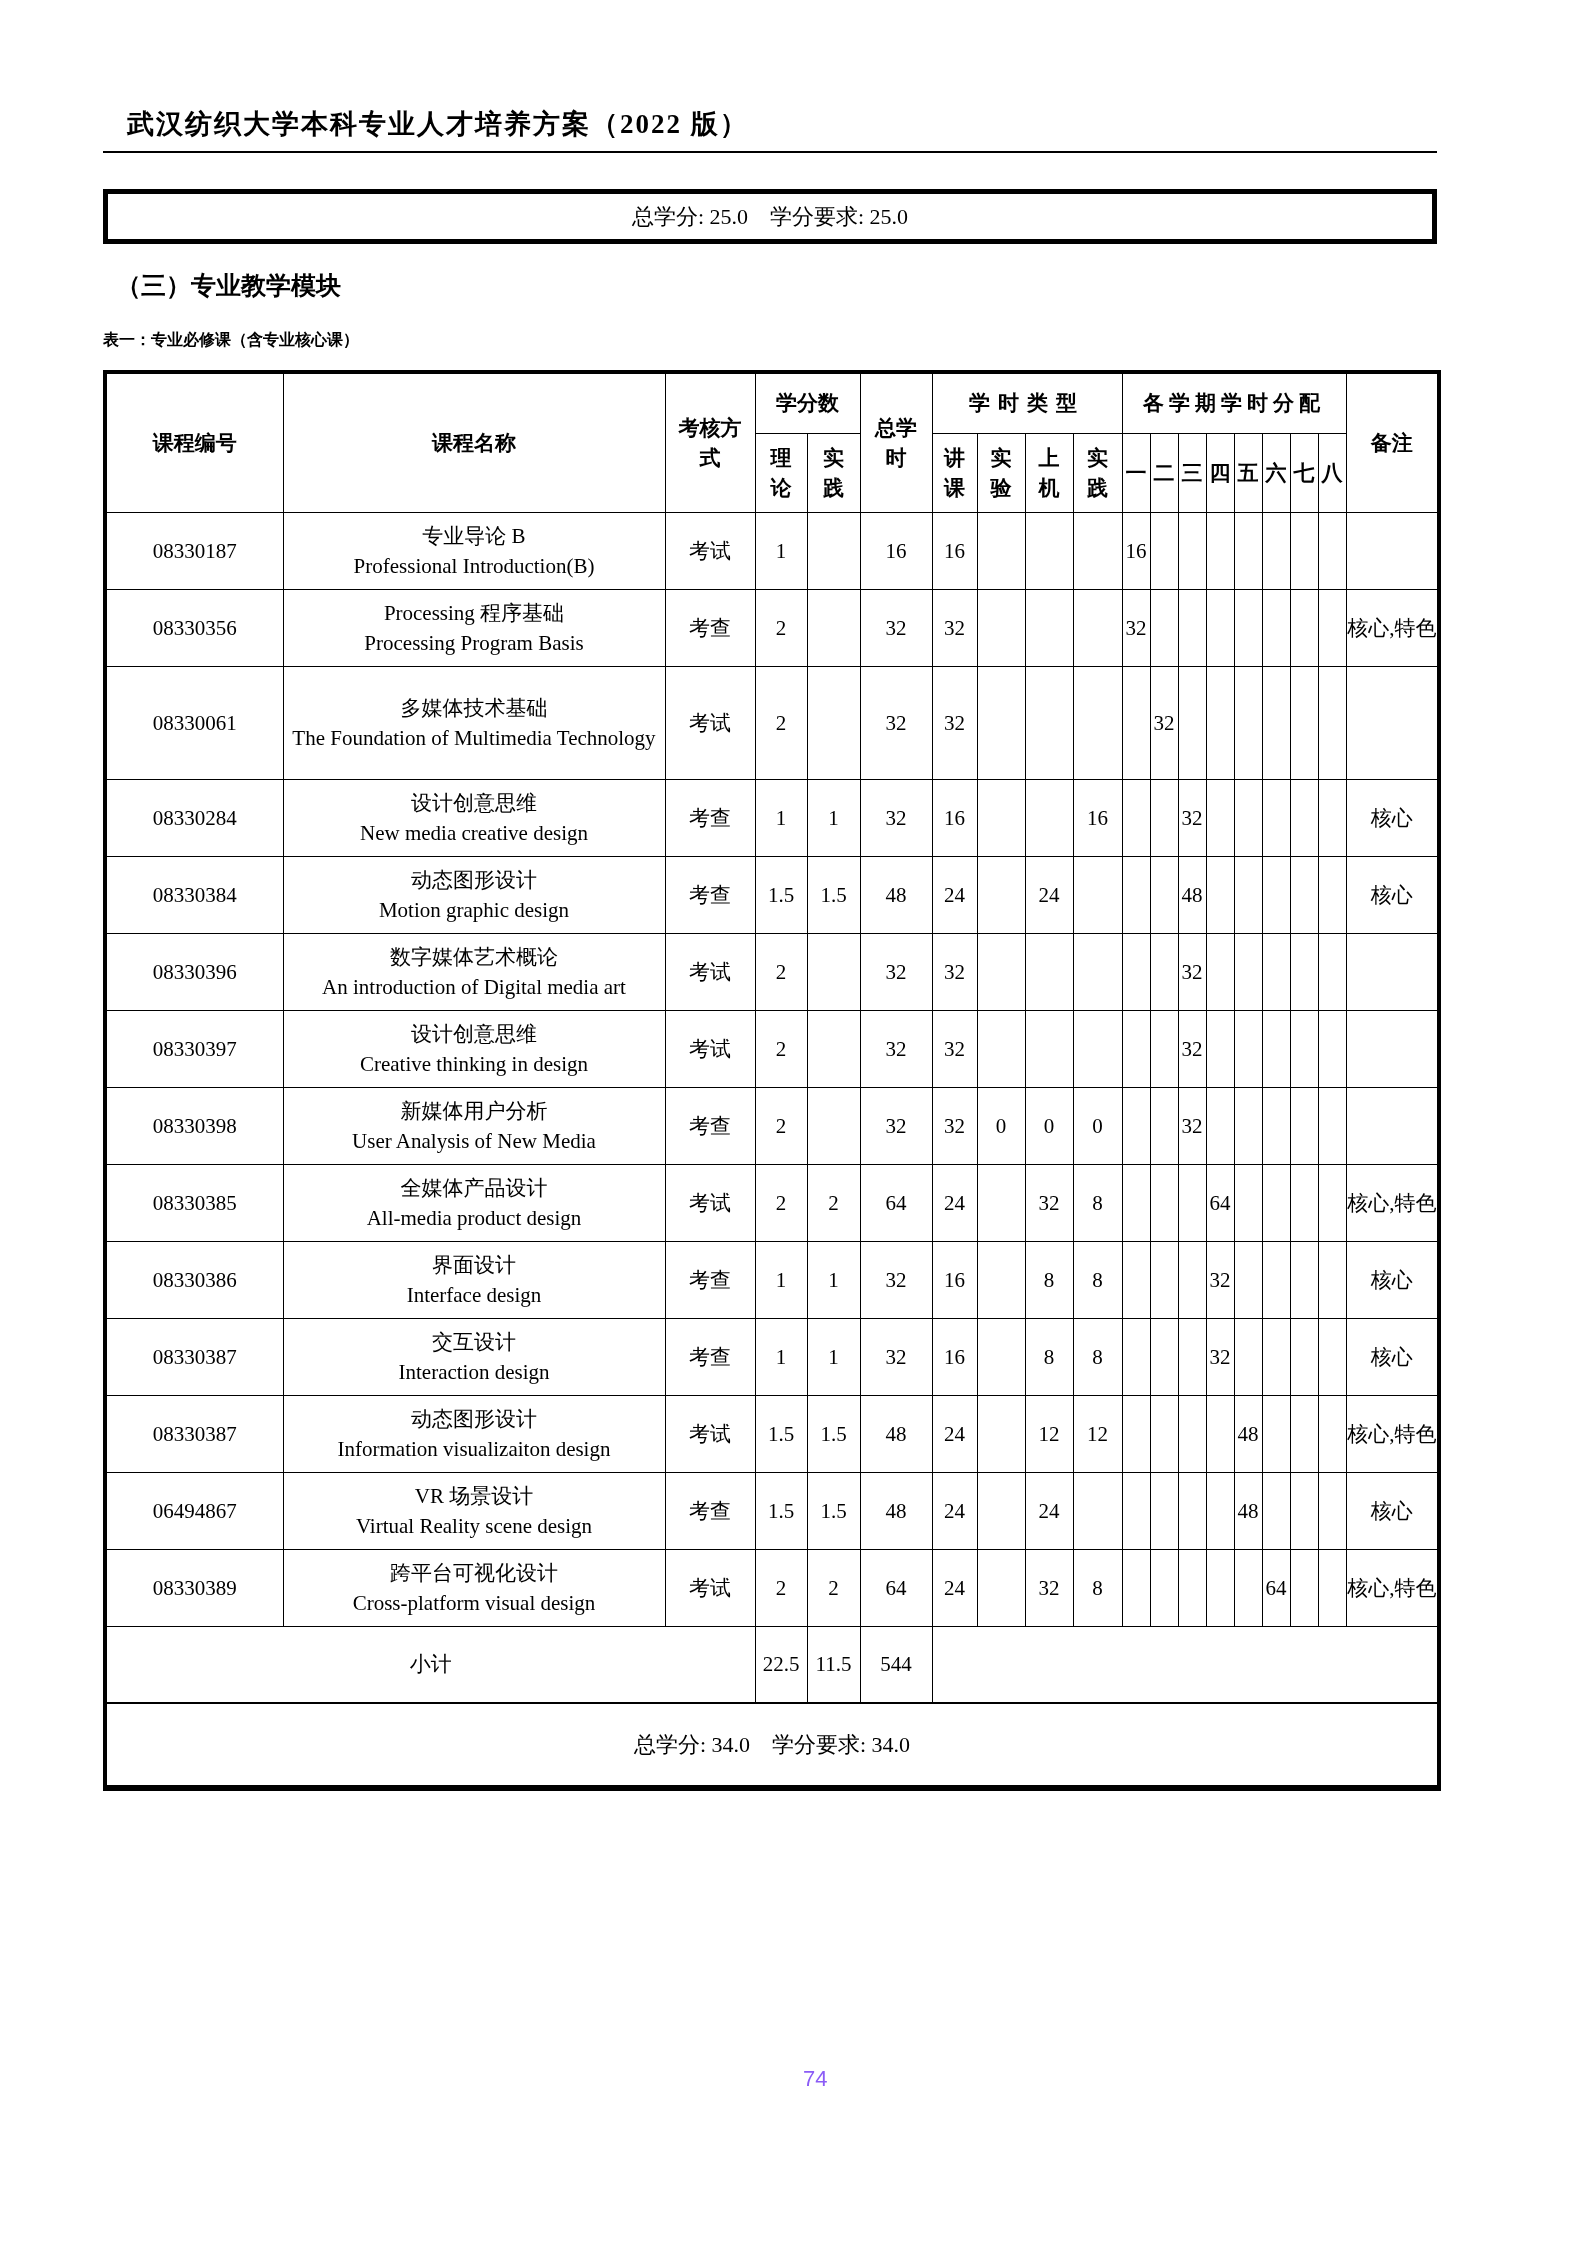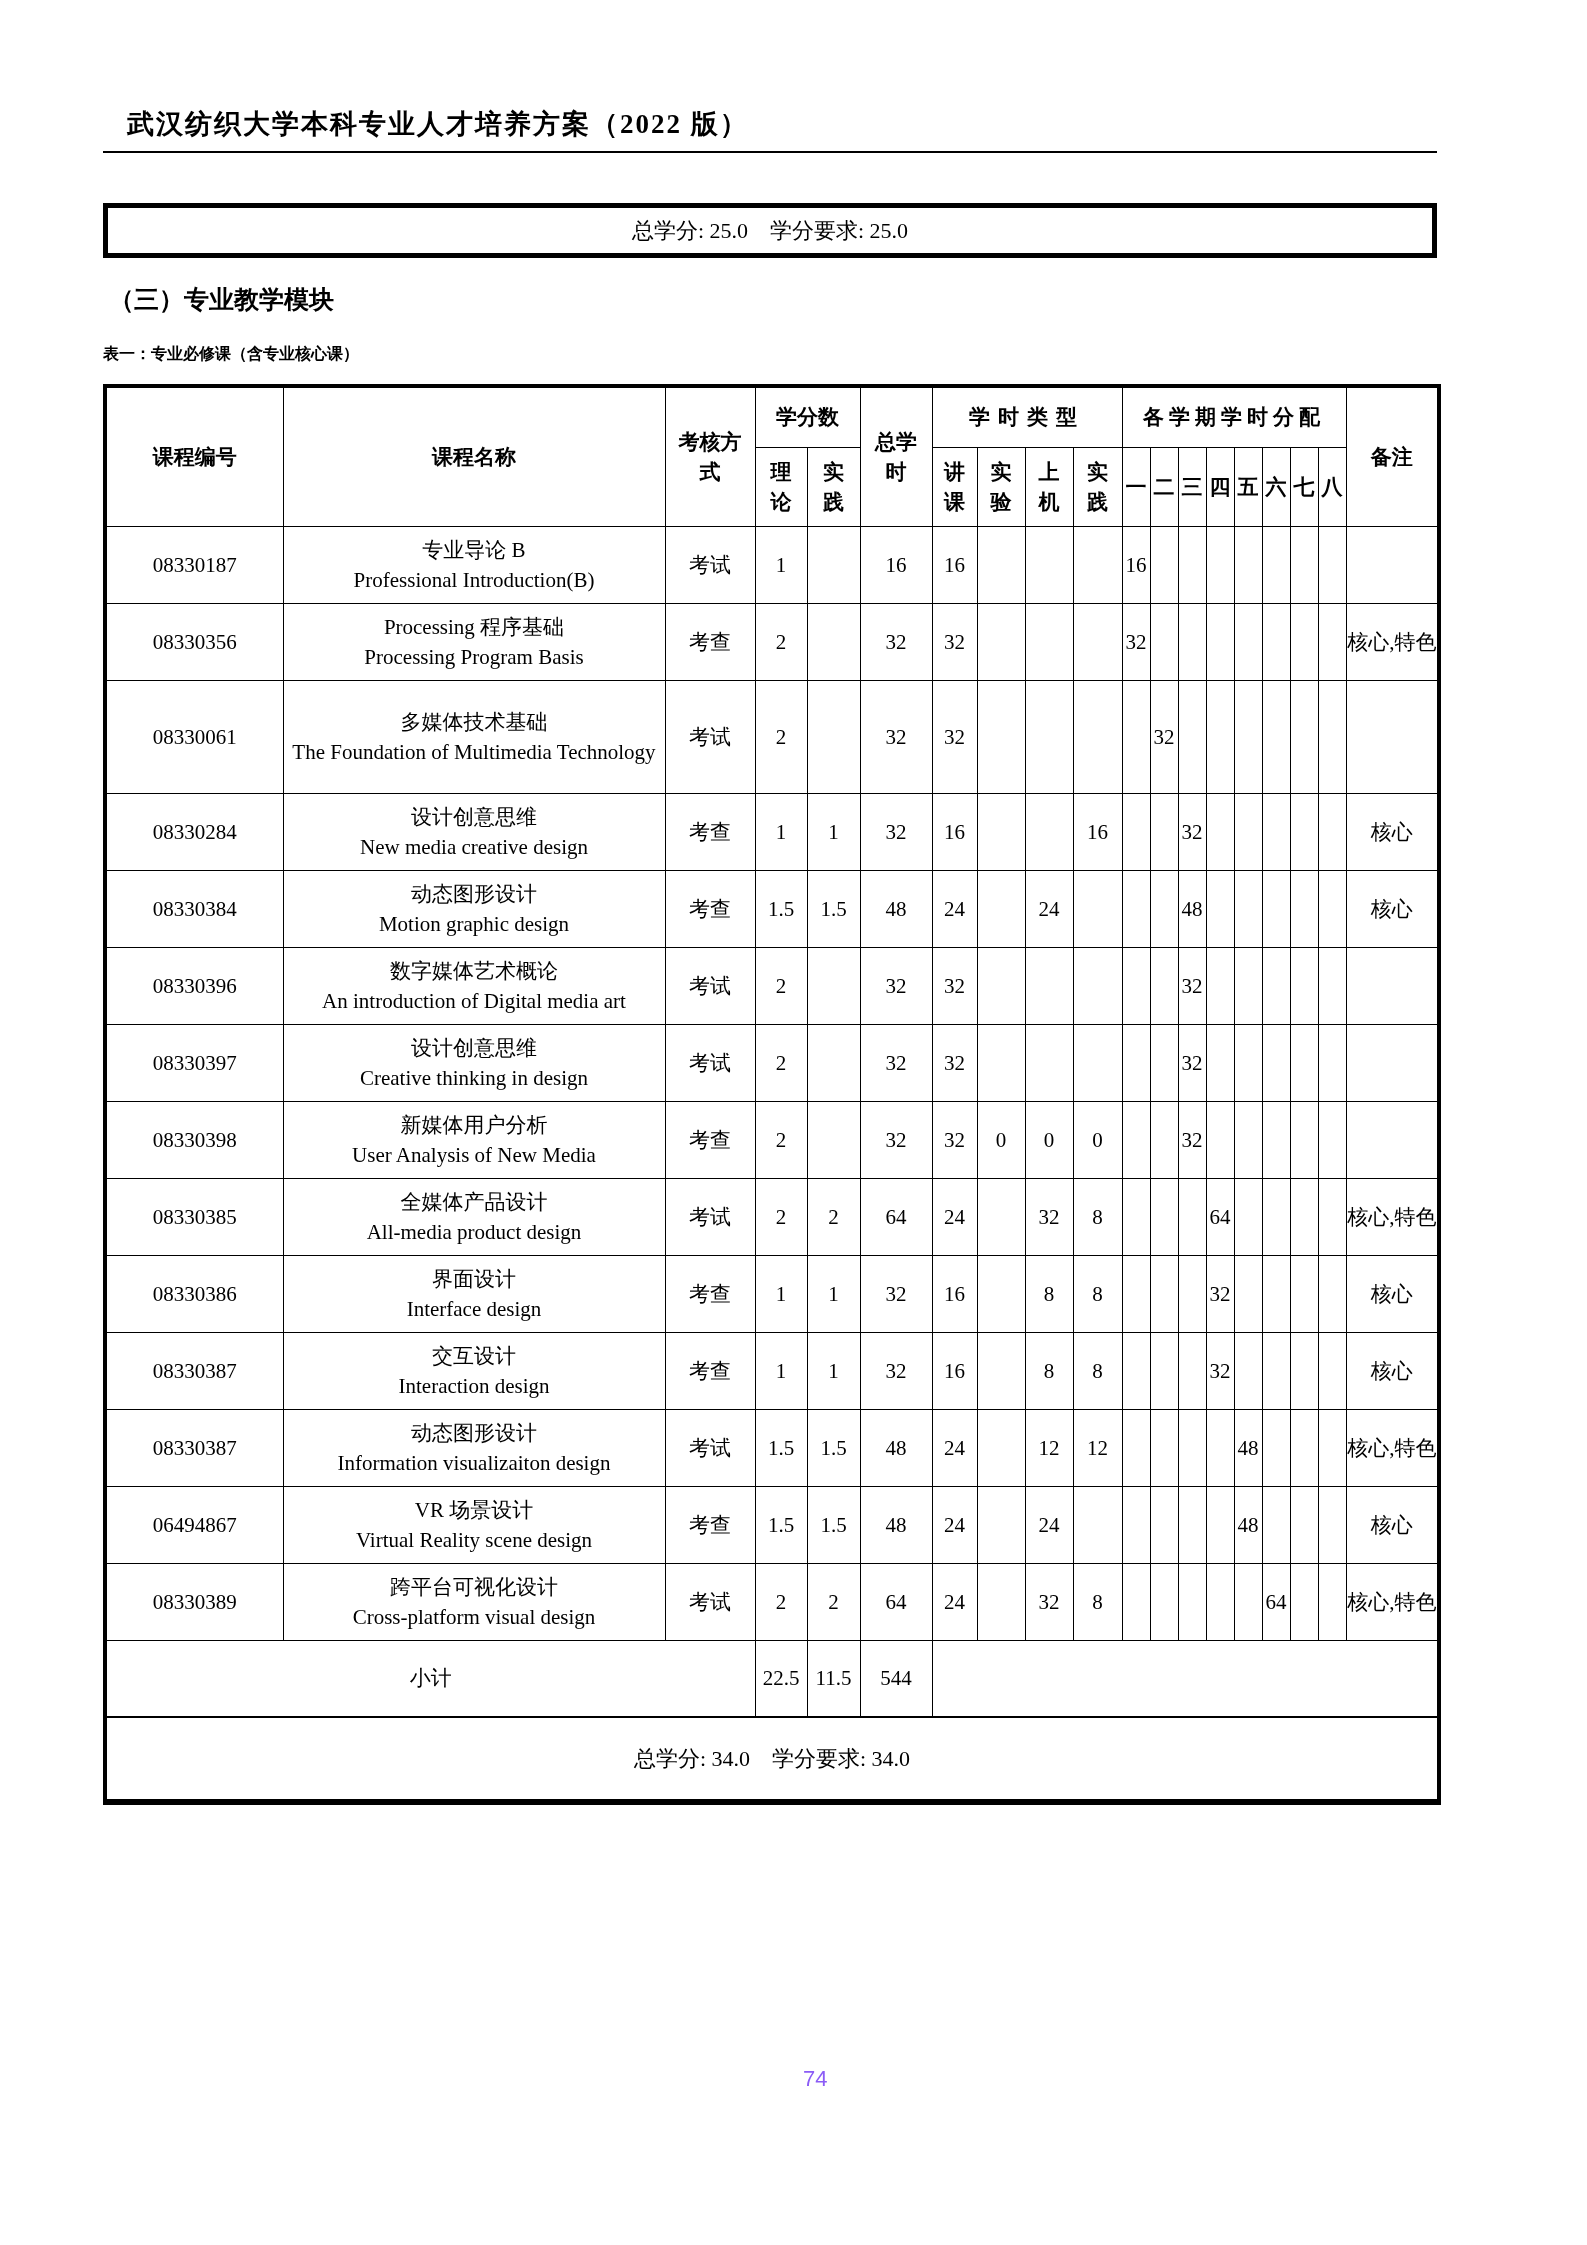--- a/index.html
+++ b/index.html
@@ -6,24 +6,24 @@
   body{
     width:1587px;height:2245px;position:relative;background:#fff;color:#000;
     font-family:"Liberation Serif","DejaVu Serif",serif;overflow:hidden;
   }
   .page{position:absolute;left:103px;top:0;width:1334px;}
   .doc-header{
     margin-top:106px;padding:0 0 9px 24px;border-bottom:2px solid #000;
     font-size:27px;font-weight:bold;letter-spacing:2px;
   }
   .summary-box{
-    margin-top:50px;border:5px solid #000;height:45px;
+    margin-top:36px;border:5px solid #000;height:45px;
     display:flex;align-items:center;justify-content:center;font-size:22px;
   }
-  .section-heading{margin:26px 0 0 6px;font-size:25px;font-weight:bold;line-height:32px;}
+  .section-heading{margin:26px 0 0 13px;font-size:25px;font-weight:bold;line-height:32px;}
   .table-caption{margin:22px 0 14px 0;font-size:16px;font-weight:bold;line-height:32px;}
   table.cur{
     border-collapse:collapse;table-layout:fixed;width:1334px;
     border:4px solid #000;border-bottom-width:6px;font-size:21px;
   }
   table.cur td{
     border:1px solid #000;text-align:center;vertical-align:middle;
     padding:0;overflow:hidden;line-height:30px;
   }
   thead td{font-weight:bold;}

